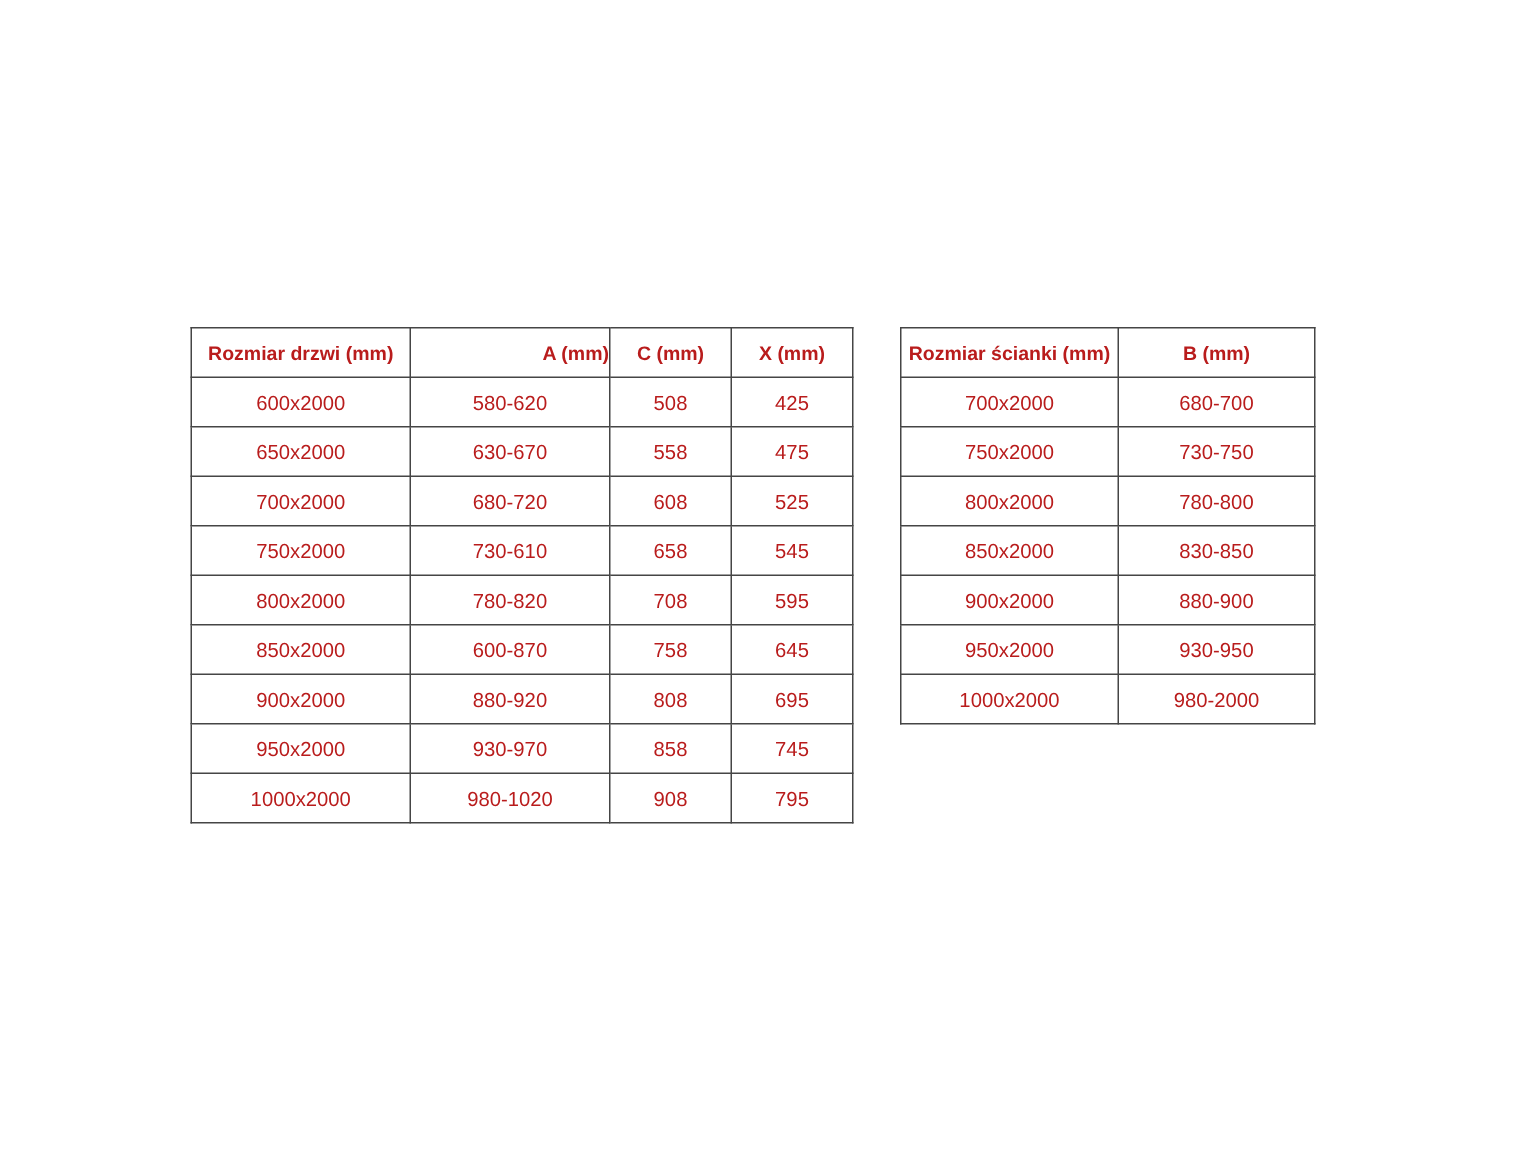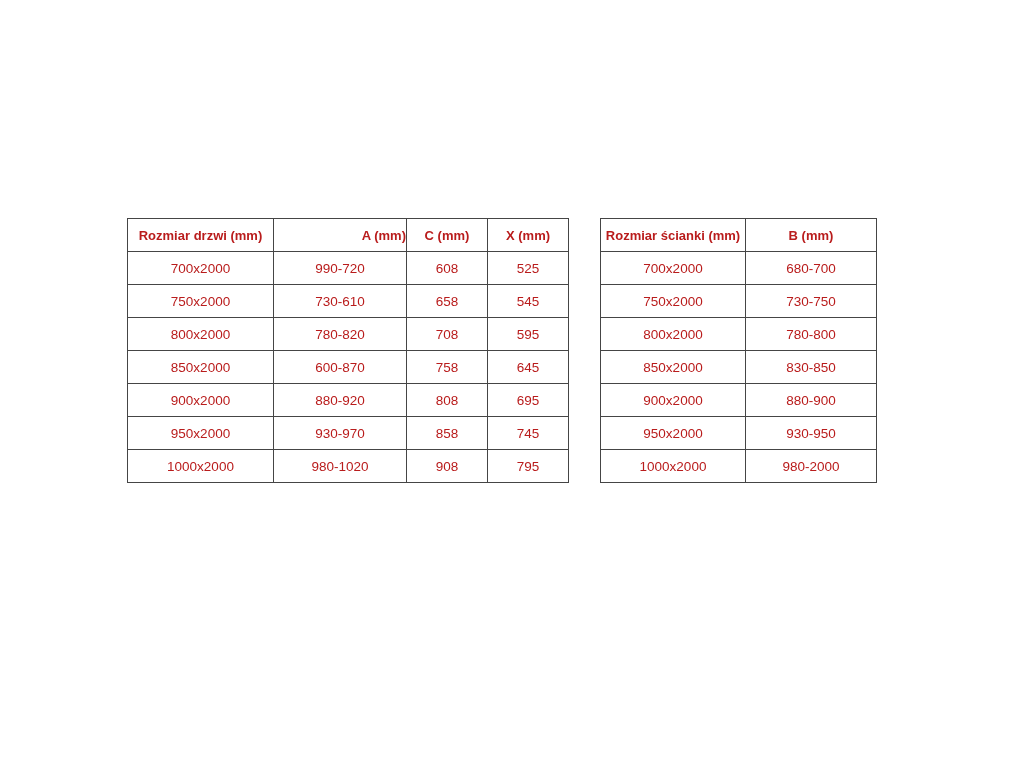--- a/index.html
+++ b/index.html
@@ -67,22 +67,34 @@
       <thead>
         <tr>
           <th>Rozmiar drzwi (mm)</th>
           <th>A (mm)</th>
           <th>C (mm)</th>
           <th>X (mm)</th>
         </tr>
       </thead>
       <tbody>
         <tr>
+          <td>600x2000</td>
+          <td>580-620</td>
+          <td>508</td>
+          <td>425</td>
+        </tr>
+        <tr>
+          <td>650x2000</td>
+          <td>630-670</td>
+          <td>558</td>
+          <td>475</td>
+        </tr>
+        <tr>
           <td>700x2000</td>
-          <td>990-720</td>
+          <td>680-720</td>
           <td>608</td>
           <td>525</td>
         </tr>
         <tr>
           <td>750x2000</td>
           <td>730-610</td>
           <td>658</td>
           <td>545</td>
         </tr>
         <tr>

